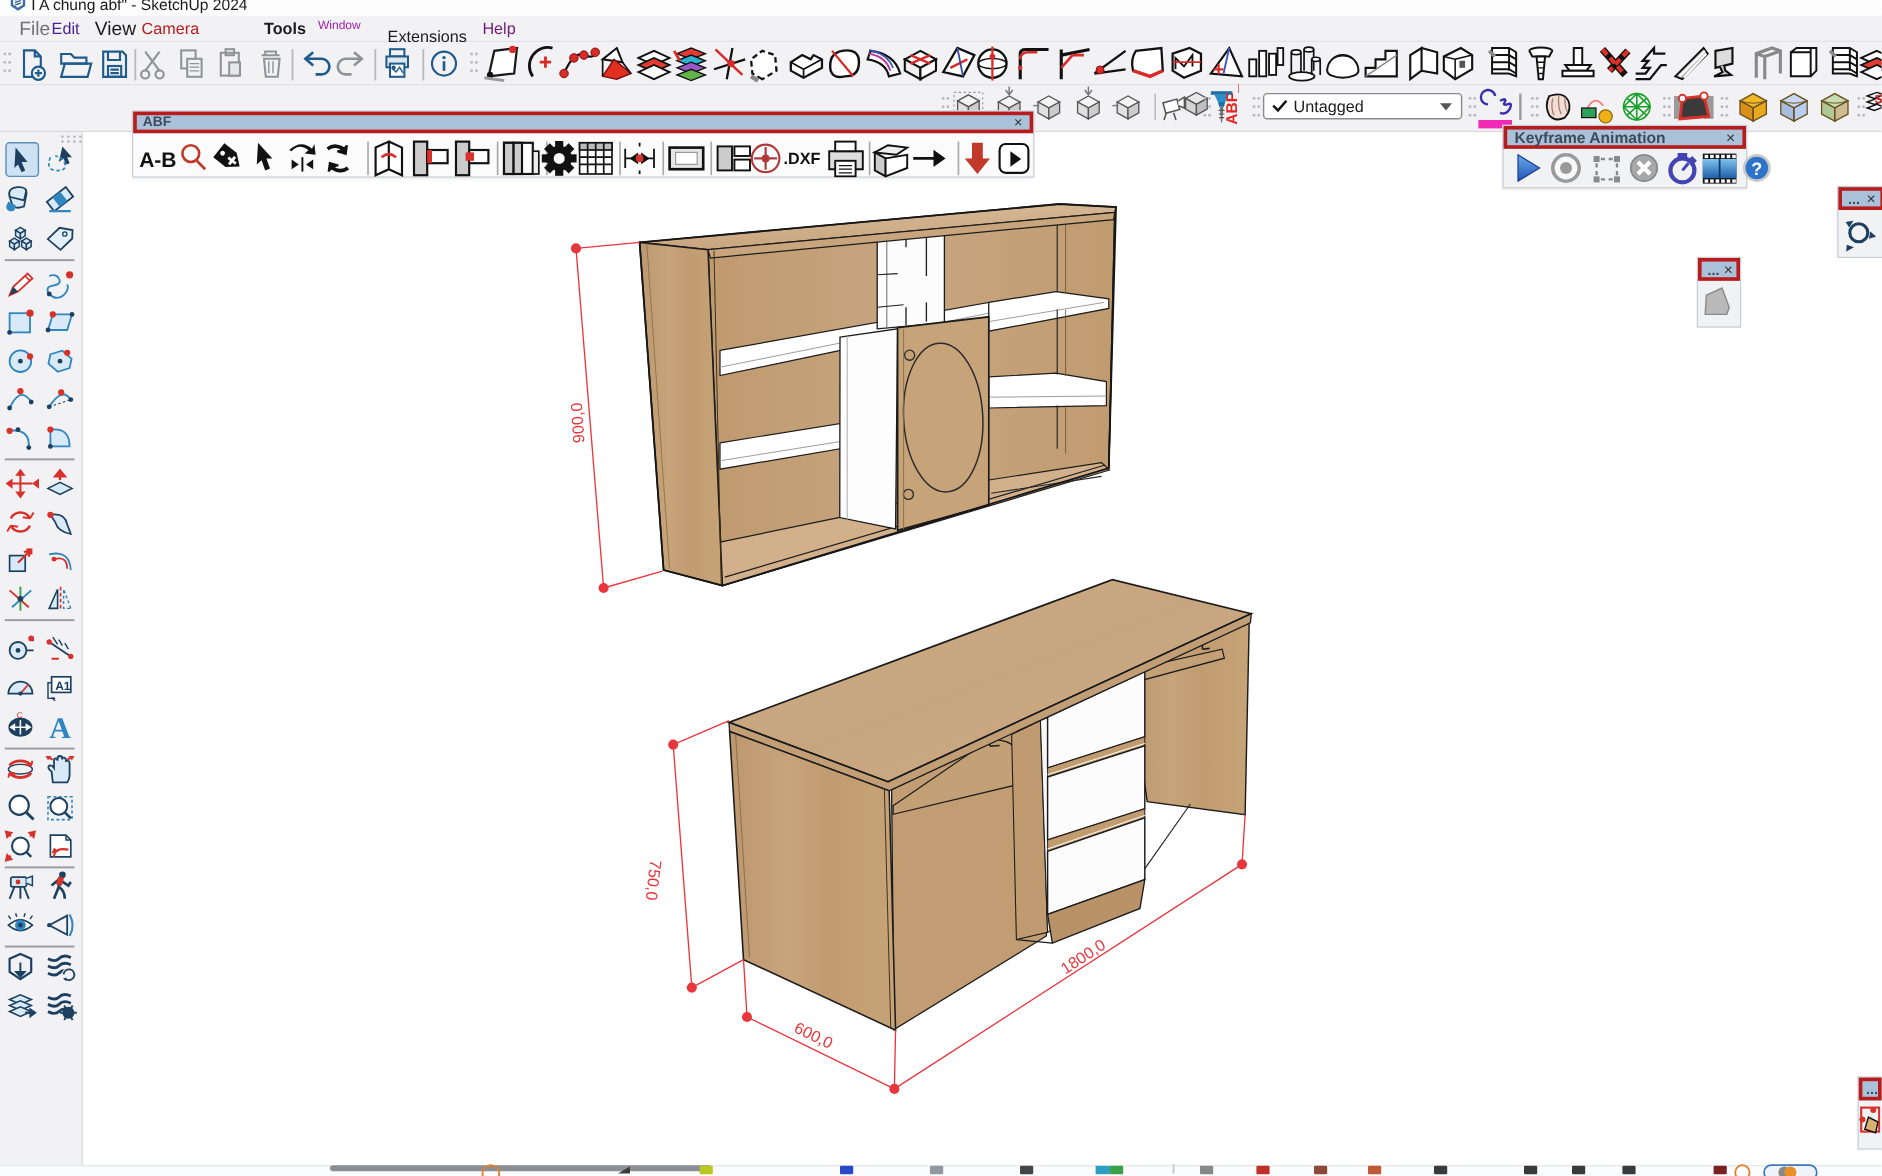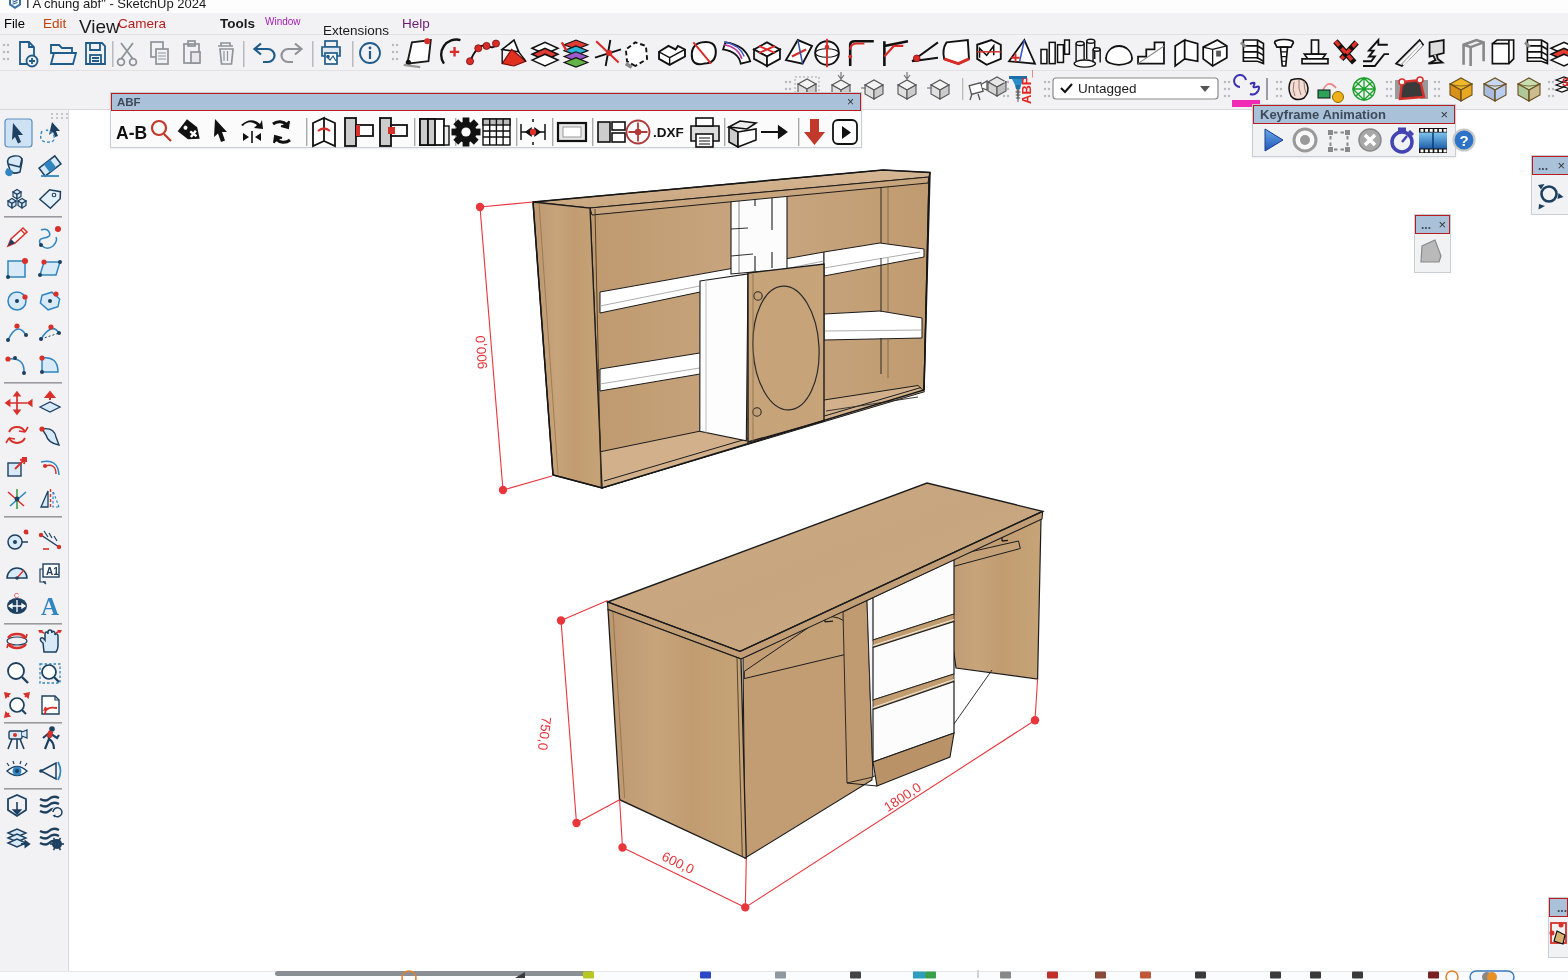--- a/index.html
+++ b/index.html
@@ -1,34 +1,34 @@
 <!DOCTYPE html>
 <html><head><meta charset="utf-8"><style>
 *{margin:0;padding:0;box-sizing:border-box;}
 html,body{width:1568px;height:980px;overflow:hidden;background:#fff;
  font-family:"Liberation Sans",sans-serif;}
 .abs{position:absolute;}
 svg{display:block;}
-.ptitle{background:#a9c1d9;border:1px solid #b91c1c;color:#3e4a59;font-weight:bold;
+.ptitle{background:#a9c1d9;border:3px solid #b91c1c;color:#3e4a59;font-weight:bold;
  display:flex;align-items:center;justify-content:flex-end;}
 .px{color:#333;font-weight:normal;font-size:13px;margin-left:auto;margin-right:6px;}
 </style></head><body>
 
 <div class="abs" style="left:0;top:0;width:1568px;height:13px;background:#fdfdfd;overflow:hidden;">
  <svg class="abs" style="left:7px;top:-7px" width="16" height="18" viewBox="0 0 16 18">
   <path d="M2 4 L8 1 L14 4 L14 12 L8 16 L2 12 Z" fill="#3a6ea5"></path>
   <path d="M4 6 L8 4 L12 6 L12 11 L8 13.5 L4 11 Z" fill="#fff"></path>
   <path d="M5.5 7.2 L10.5 5.4 M5.5 9.2 L10.5 7.4 M5.5 11.2 L10.5 9.4" stroke="#2a5d94" stroke-width="1.1"></path>
  </svg>
  <div class="abs" style="left:26px;top:-4px;font-size:13px;color:#1a1a1a;">Ì A chung abf" - SketchUp 2024</div>
 </div>
 <div class="abs" style="left:0;top:13px;width:1568px;height:22px;background:#f2f2f5;border-bottom:1px solid #e2e2e6;">
-    <div class="abs" style="left:4px;top:3px;font-size:13px;color:#000000;">File</div>
-    <div class="abs" style="left:43px;top:3px;font-size:13.5px;color:#c2410c;">Edit</div>
-    <div class="abs" style="left:79px;top:3px;font-size:19px;color:#1b1b1b;">View</div>
+    <div class="abs" style="left:16px;top:3px;font-size:16px;color:#737373;">File</div>
+    <div class="abs" style="left:43px;top:3px;font-size:13.5px;color:#4c1d95;">Edit</div>
+    <div class="abs" style="left:79px;top:3px;font-size:16px;color:#1b1b1b;">View</div>
     <div class="abs" style="left:118px;top:3px;font-size:13.5px;color:#b91c1c;">Camera</div>
     <div class="abs" style="left:182px;top:3px;font-size:13.5px;color:#1b1b1b;margin-top:20px;">Draw</div>
     <div class="abs" style="left:220px;top:3px;font-size:13.5px;color:#1b1b1b;font-weight:bold;">Tools</div>
     <div class="abs" style="left:265px;top:3px;font-size:10px;color:#a21caf;">Window</div>
     <div class="abs" style="left:323px;top:10px;font-size:13.5px;color:#1b1b1b;">Extensions</div>
     <div class="abs" style="left:402px;top:3px;font-size:13.5px;color:#701a75;">Help</div>
   </div>
 <div class="abs" style="left:0;top:35px;width:1568px;height:75px;background:#f2f2f5;border-bottom:1px solid #d9d9dd;"></div>
 <div class="abs" style="left:0;top:70px;width:1568px;height:1px;background:#e2e2e6;"></div>
 <div class="abs" style="left:69px;top:110px;width:1499px;height:861px;background:#ffffff;"></div>

